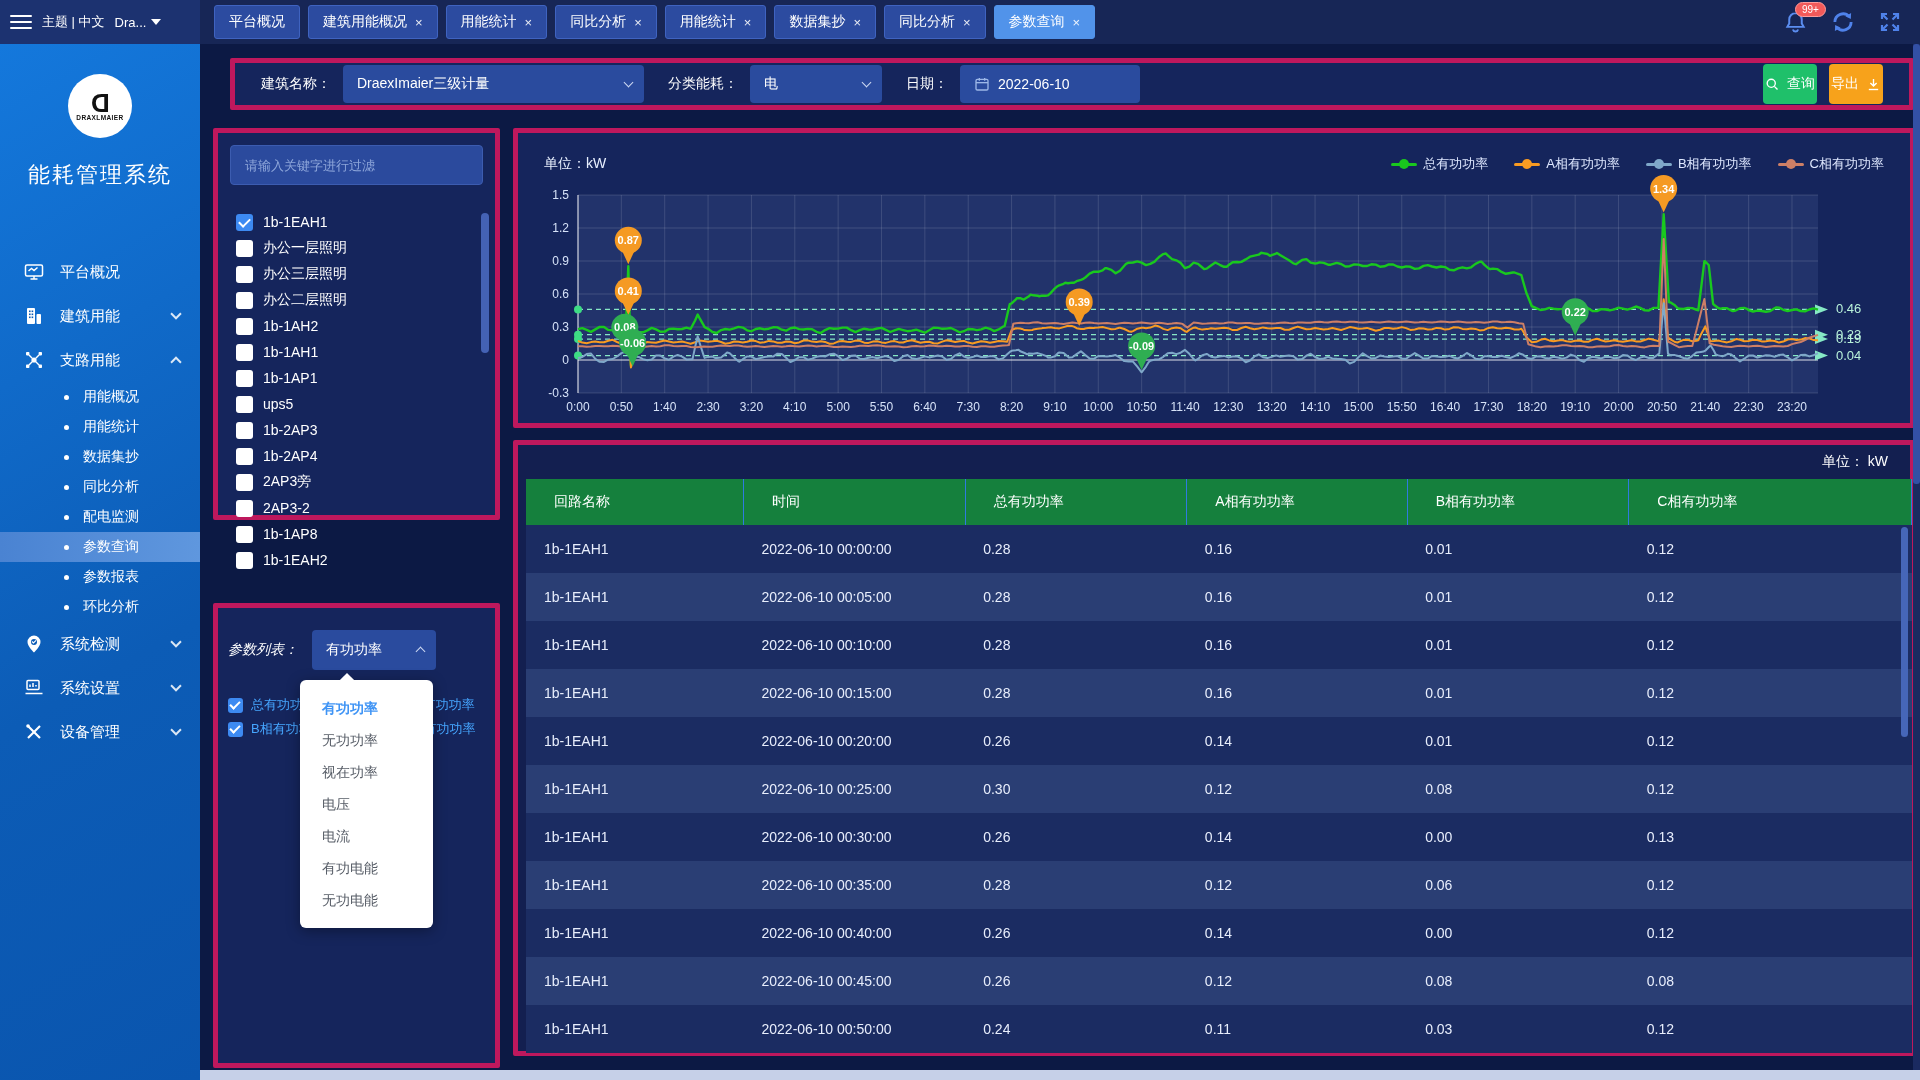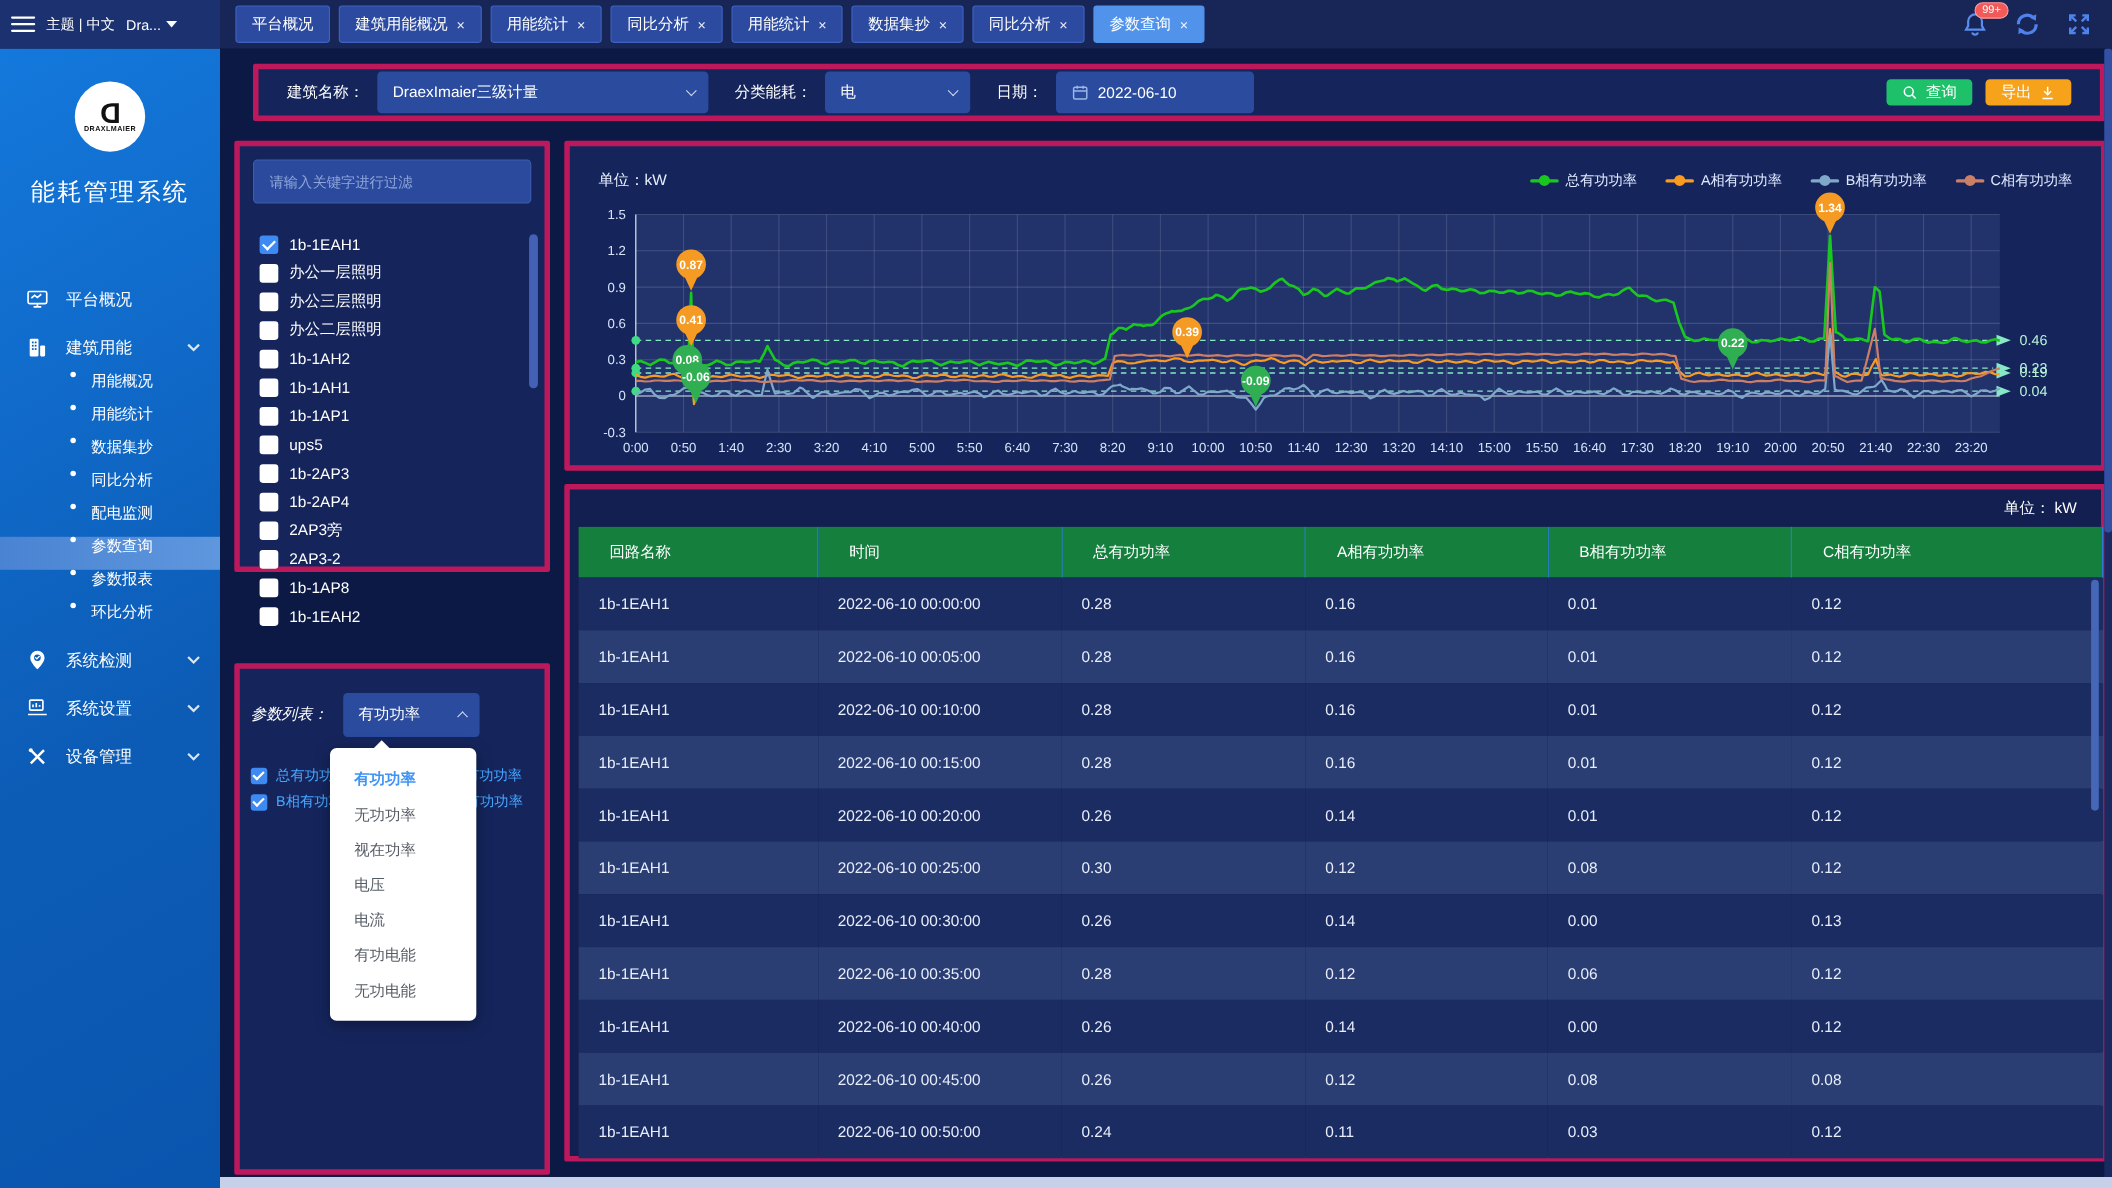--- a/index.html
+++ b/index.html
@@ -35,36 +35,36 @@
   .logo-d { font-size:26px; font-weight:900; color:#111; transform:scaleX(-1); line-height:22px; }
   .logo-text { font-size:6.5px; font-weight:bold; color:#111; letter-spacing:.4px; }
   .app-title { text-align:center; font-size:22px; letter-spacing:2px; margin-top:22px; }
   .menu { margin-top:60px; }
   .menu-item { height:44px; display:flex; align-items:center; padding:0 20px 0 24px; font-size:15px; cursor:pointer; }
   .menu-item .mi-icon { width:20px; height:20px; margin-right:16px; flex:none; }
   .menu-item .mi-label { flex:1; }
   .chev { width:8px; height:8px; border-right:2px solid rgba(255,255,255,.85); border-bottom:2px solid rgba(255,255,255,.85); }
   .chev.down { transform:rotate(45deg); margin-top:-4px; }
   .chev.up { transform:rotate(-135deg); margin-top:4px; }
-  .submenu-item { height:30px; display:flex; padding-left:64px; font-size:14px; cursor:pointer; }
+  .submenu-item { height:30px; display:flex; align-items:center; padding-left:64px; font-size:14px; cursor:pointer; }
   .submenu-item .bullet { width:5px; height:5px; border-radius:50%; background:#fff; margin-right:14px; }
   .submenu-item.active { background:linear-gradient(90deg,#4a83d2,#5f97de); }
 
   
   .panel { position:absolute; background:#15255c; border:5px solid #be185d; border-radius:2px; }
 
   
   .filter-panel { left:230px; top:58px; width:1684px; height:52px; display:flex; align-items:center;
     padding:0 26px; gap:12px; color:#fff; font-size:14px; }
   .sel-box { background:#2a4b9e; border-radius:4px; height:38px; display:flex; align-items:center;
     padding:0 12px 0 14px; color:#fff; cursor:pointer; }
   .sel-box .sel-val { flex:1; font-size:14px; }
   .chev-sm { width:7px; height:7px; border-right:1.5px solid #cdd9f2; border-bottom:1.5px solid #cdd9f2; transform:rotate(45deg); margin-top:-3px; }
-  .btn { height:24px; border-radius:4px; color:#fff; font-size:14px; display:flex; align-items:center;
-    justify-content:center; gap:7px; cursor:pointer; padding:0 14px; }
+  .btn { height:40px; border-radius:4px; color:#fff; font-size:14px; display:flex; align-items:center;
+    justify-content:center; gap:7px; cursor:pointer; padding:0 2px; }
   .btn-query { background:#1fc06a; }
   .btn-export { background:#f7a21b; }
 
   
   .circuit-panel { left:213px; top:128px; width:287px; height:392px; padding:12px; }
   .search-input { width:100%; height:40px; background:#2b4a9d; border:1px solid #3c5cb0; border-radius:4px;
     color:#fff; font-size:13px; padding:0 14px; outline:none; }
   .search-input::placeholder { color:#8ea6da; }
   .circuit-list { margin-top:24px; position:relative; }
   .circuit-item { height:26px; display:flex; align-items:center; gap:10px; color:#fff; font-size:14px; cursor:pointer; padding-left:6px; }
@@ -215,20 +215,34 @@
               <rect x="5" y="4.5" width="1.6" height="1.6"></rect>
               <rect x="7.6" y="4.5" width="1.6" height="1.6"></rect>
               <rect x="5" y="7.5" width="1.6" height="1.6"></rect>
               <rect x="7.6" y="7.5" width="1.6" height="1.6"></rect>
               <rect x="5" y="10.5" width="1.6" height="1.6"></rect>
               <rect x="7.6" y="10.5" width="1.6" height="1.6"></rect>
             </g>
           </svg></span>
         <span class="mi-label">建筑用能</span>
         <i class="chev down"></i>
+      </div>
+      <div class="menu-item">
+        <span class="mi-icon"><svg viewBox="0 0 20 20" fill="#fff">
+            <circle cx="10" cy="10" r="2.6"></circle>
+            <rect x="2" y="2" width="3.4" height="3.4" rx="0.8"></rect>
+            <rect x="14.6" y="2" width="3.4" height="3.4" rx="0.8"></rect>
+            <rect x="2" y="14.6" width="3.4" height="3.4" rx="0.8"></rect>
+            <rect x="14.6" y="14.6" width="3.4" height="3.4" rx="0.8"></rect>
+            <g stroke="#fff" stroke-width="1.4">
+              <path d="M5 5l3.2 3.2M15 5l-3.2 3.2M5 15l3.2-3.2M15 15l-3.2-3.2"></path>
+            </g>
+          </svg></span>
+        <span class="mi-label">支路用能</span>
+        <i class="chev up"></i>
       </div>
       <div class="submenu-item">
         <i class="bullet"></i>
         <span>用能概况</span>
       </div>
       <div class="submenu-item">
         <i class="bullet"></i>
         <span>用能统计</span>
       </div>
       <div class="submenu-item">

